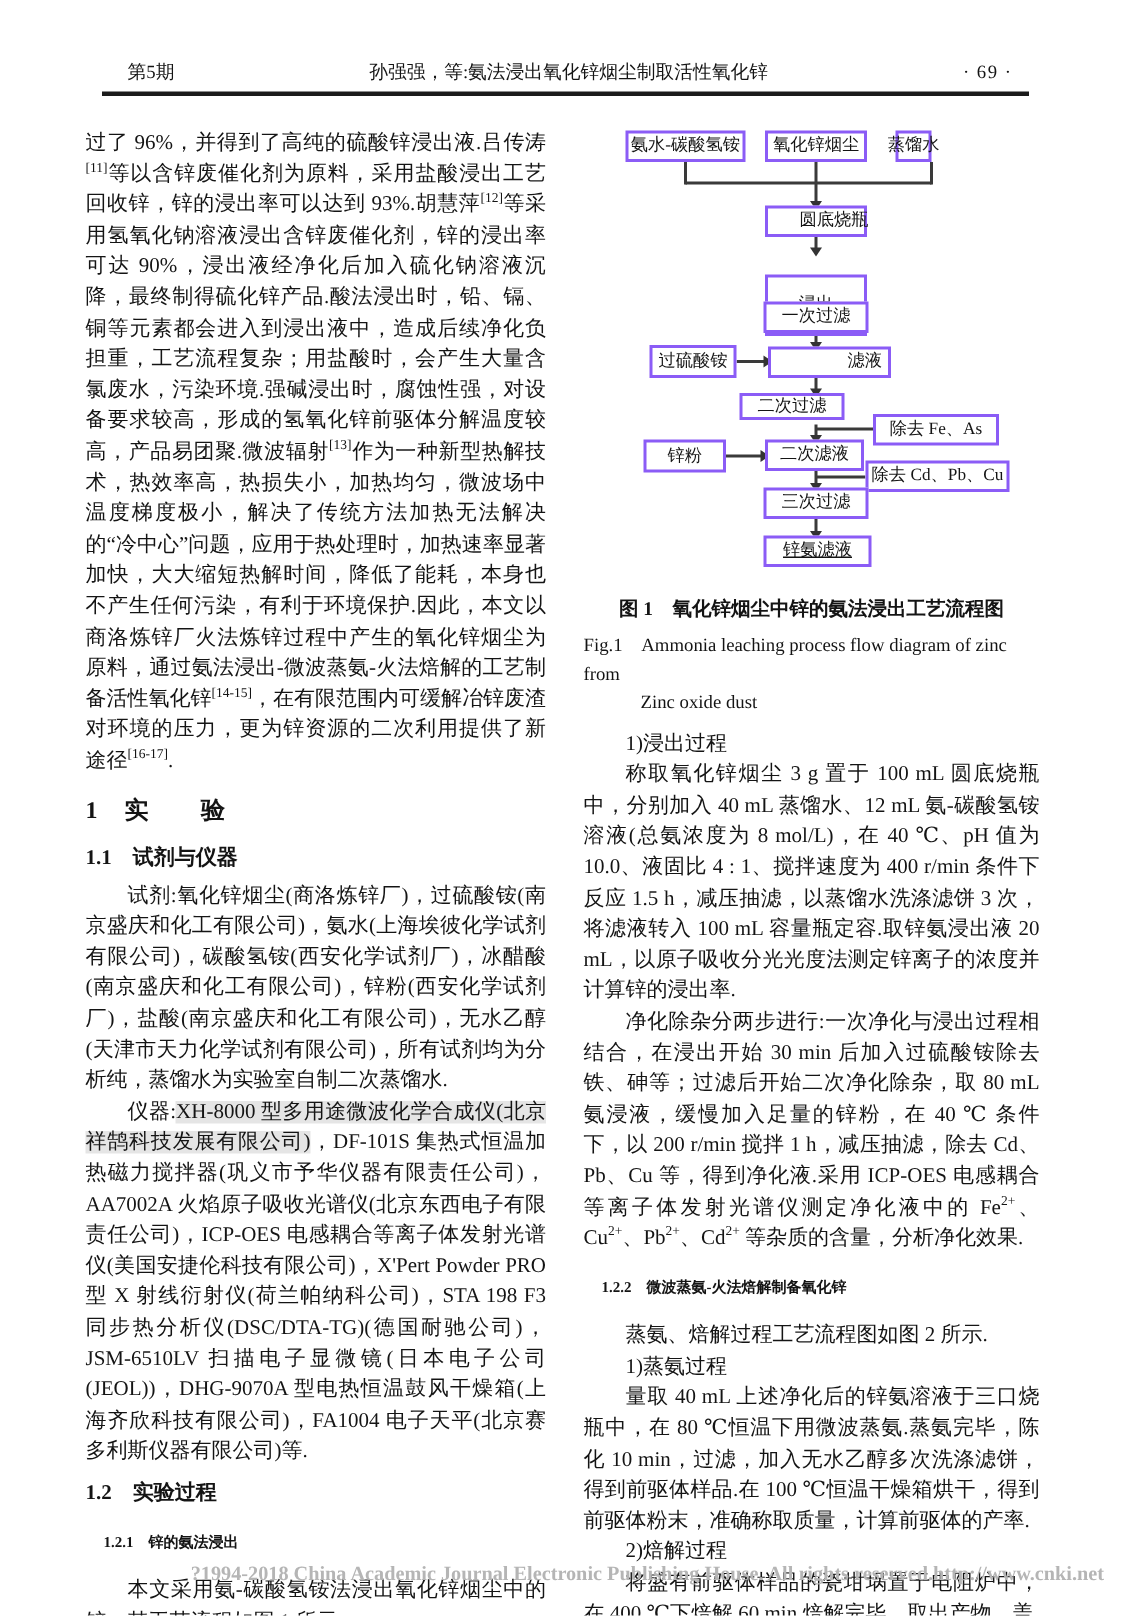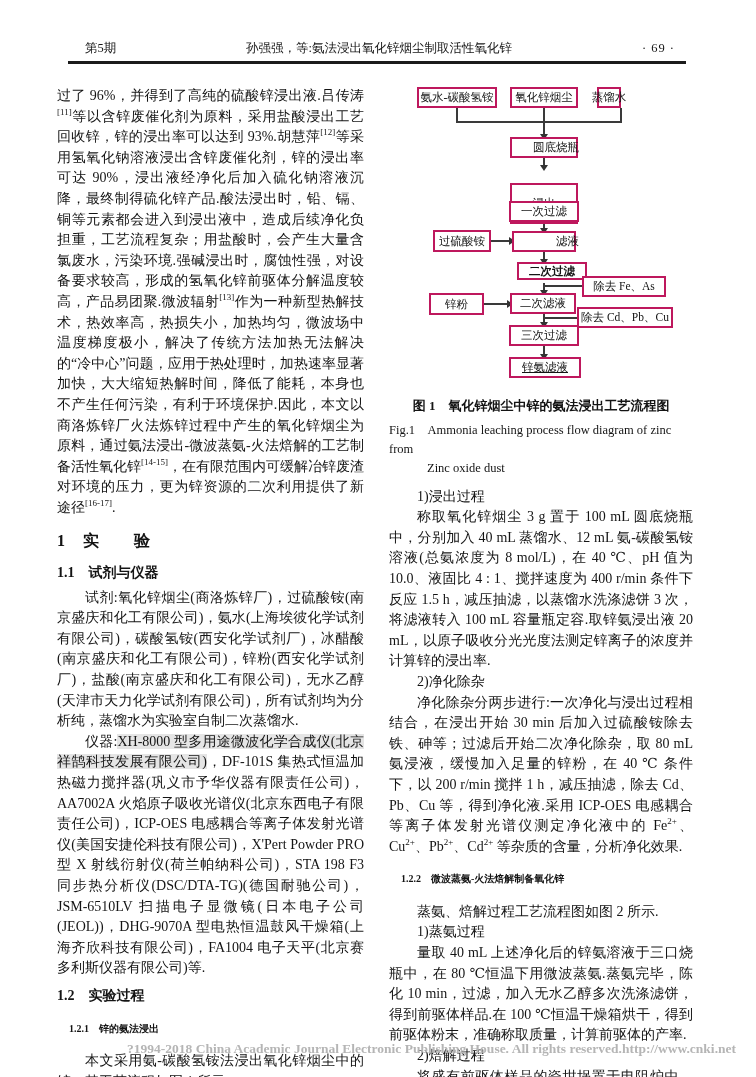--- a/index.html
+++ b/index.html
@@ -20,21 +20,21 @@
   .col-right{left:389px;top:85px;width:304px;}
   p{margin:0;}
   .indent{text-indent:2em;}
   .sup{font-size:9px;vertical-align:super;line-height:0;}
   .hl{background:#e5e5e5;}
   .h1{font-size:16px;font-weight:bold;margin:13px 0 11px 0;text-indent:0;letter-spacing:1px;}
   .h2{font-size:14px;font-weight:bold;margin:7px 0 4px 0;text-indent:0;}
   .h3{font-size:10px;font-weight:bold;margin:12px;text-indent:0;}
   
   .flowchart{position:relative;width:304px;height:296px;}
-  .fnode{position:absolute;box-sizing:border-box;border:2px solid #be185d;background:#fff;
+  .fnode{position:absolute;box-sizing:border-box;border:2px solid #8b5cf6;background:#fff;
     display:flex;align-items:center;justify-content:center;font-size:11.5px;
     white-space:nowrap;z-index:2;}
   .vline{position:absolute;width:2px;background:#3a3a3a;z-index:1;}
   .hline{position:absolute;height:2px;background:#3a3a3a;z-index:1;}
   .arr-down{position:absolute;width:0;height:0;border-left:4px solid transparent;
     border-right:4px solid transparent;border-top:6px solid #333;z-index:1;}
   .arr-right{position:absolute;width:0;height:0;border-top:4px solid transparent;
     border-bottom:4px solid transparent;border-left:6px solid #333;z-index:1;}
   
   .cap-zh{margin-top:15px;font-size:13px;font-weight:bold;text-align:center;text-indent:0;}
@@ -93,39 +93,38 @@
       <div class="arr-down" style="left: 151px; top: 237px;"></div>
       <div class="hline" style="left: 155px; top: 232px; width: 33px;"></div>
       <div class="vline" style="left: 154px; top: 261px; height: 11px;"></div>
       <div class="arr-down" style="left: 151px; top: 269px;"></div>
       <div class="fnode" style="left: 28px; top: 2px; width: 80px; height: 21px;">氨水-碳酸氢铵</div>
       <div class="fnode" style="left: 121px; top: 2px; width: 68px; height: 21px;">氧化锌烟尘</div>
       <div class="fnode" style="left: 208px; top: 2px; width: 24px; height: 21px;">蒸馏水</div>
       <div class="fnode" style="left: 121px; top: 52px; width: 68px; height: 21px; padding-left: 24px;">圆底烧瓶</div>
       <div class="fnode" style="left: 121px; top: 98px; width: 68px; height: 41px; text-decoration: underline;">浸出</div>
       <div class="fnode" style="left: 120px; top: 116px; width: 70px; height: 21px;">一次过滤</div>
-      <div class="fnode" style="left: 123px; top: 146px; width: 64px; height: 21px; padding-left: 47px;">滤液</div>
+      <div class="fnode" style="left: 123px; top: 146px; width: 82px; height: 21px; padding-left: 47px;">滤液</div>
       <div class="fnode" style="left: 44px; top: 145px; width: 58px; height: 22px;">过硫酸铵</div>
-      <div class="fnode" style="left: 128px; top: 177px; width: 70px; height: 18px; font-weight: bold;">二次过滤</div>
+      <div class="fnode" style="left: 104px; top: 177px; width: 70px; height: 18px;">二次过滤</div>
       <div class="fnode" style="left: 193px; top: 191px; width: 84px; height: 21px;">除去 Fe、As</div>
       <div class="fnode" style="left: 40px; top: 208px; width: 55px; height: 22px;">锌粉</div>
       <div class="fnode" style="left: 121px; top: 208px; width: 66px; height: 21px;">二次滤液</div>
       <div class="fnode" style="left: 188px; top: 222px; width: 96px; height: 21px;">除去 Cd、Pb、Cu</div>
       <div class="fnode" style="left: 120px; top: 240px; width: 70px; height: 21px;">三次过滤</div>
       <div class="fnode" style="left: 120px; top: 272px; width: 72px; height: 21px; text-decoration: underline;">锌氨滤液</div>
     </div>
   <p class="cap-zh">图 1　氧化锌烟尘中锌的氨法浸出工艺流程图</p>
   <p class="cap-en">
     <span class="l1">Fig.1　Ammonia leaching process flow diagram of zinc from</span><br>
     <span class="l2">Zinc oxide dust</span>
   </p>
   <div class="fig-text-gap"></div>
   <p class="indent">1)浸出过程</p>
   <p class="indent">称取氧化锌烟尘 3 g 置于 100 mL 圆底烧瓶中，分别加入 40 mL 蒸馏水、12 mL 氨-碳酸氢铵溶液(总氨浓度为 8 mol/L)，在 40 ℃、pH 值为10.0、液固比 4 : 1、搅拌速度为 400 r/min 条件下反应 1.5 h，减压抽滤，以蒸馏水洗涤滤饼 3 次，将滤液转入 100 mL 容量瓶定容.取锌氨浸出液 20 mL，以原子吸收分光光度法测定锌离子的浓度并计算锌的浸出率.</p>
-  <p class="indent">2)净化除杂</p>
   <p class="indent"><span>净化除杂分两步进行:一次净化与浸出过程相结合，在浸出开始 30 min 后加入过硫酸铵除去铁、砷等；过滤后开始二次净化除杂，取 80 mL 氨浸液，缓慢加入足量的锌粉，在 40 ℃ 条件下，以 200 r/min 搅拌 1 h，减压抽滤，除去 Cd、Pb、Cu 等，得到净化液.采用 ICP-OES 电感耦合等离子体发射光谱仪测定净化液中的 Fe</span><span class="sup">2+</span><span>、Cu</span><span class="sup">2+</span><span>、Pb</span><span class="sup">2+</span><span>、Cd</span><span class="sup">2+</span><span> 等杂质的含量，分析净化效果.</span></p>
   <p class="h3">1.2.2　微波蒸氨-火法焙解制备氧化锌</p>
   <p class="indent">蒸氨、焙解过程工艺流程图如图 2 所示.</p>
   <p class="indent">1)蒸氨过程</p>
   <p class="indent">量取 40 mL 上述净化后的锌氨溶液于三口烧瓶中，在 80 ℃恒温下用微波蒸氨.蒸氨完毕，陈化 10 min，过滤，加入无水乙醇多次洗涤滤饼，得到前驱体样品.在 100 ℃恒温干燥箱烘干，得到前驱体粉末，准确称取质量，计算前驱体的产率.</p>
   <p class="indent">2)焙解过程</p>
   <p class="indent">将盛有前驱体样品的瓷坩埚置于电阻炉中，在 400 ℃下焙解 60 min.焙解完毕，取出产物，盖</p>
 </div>
 
 <div class="footer">

